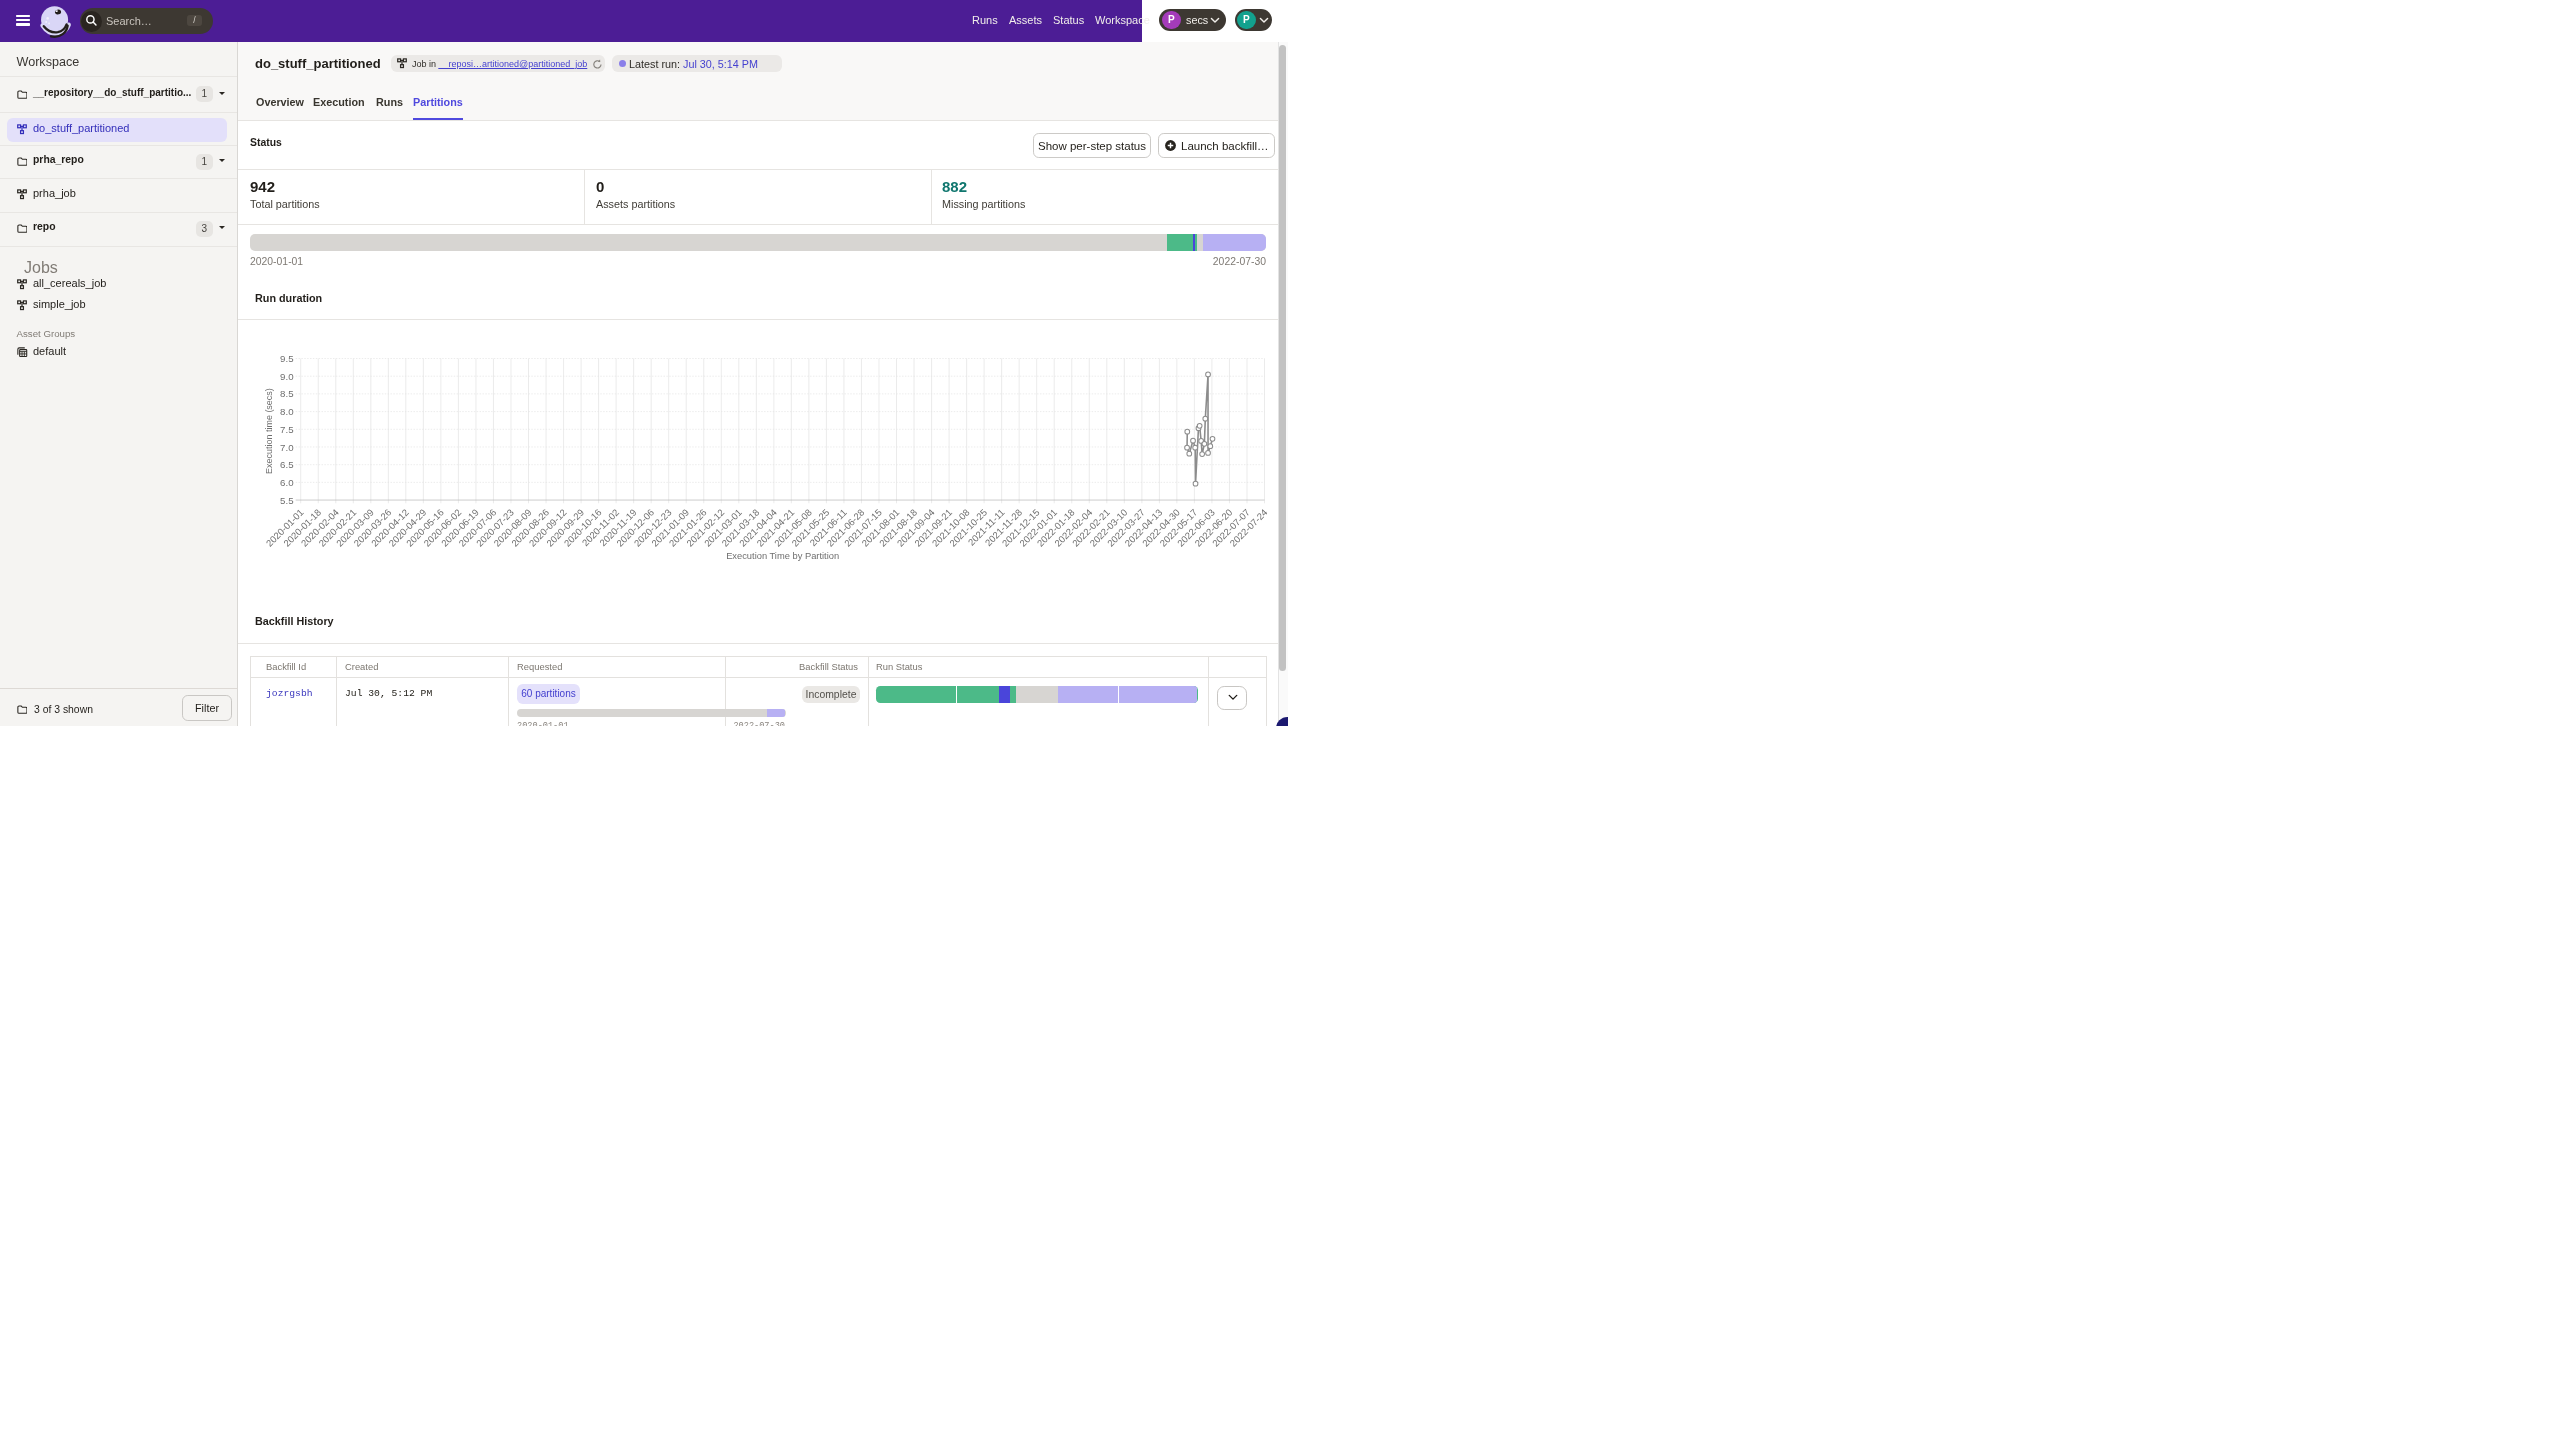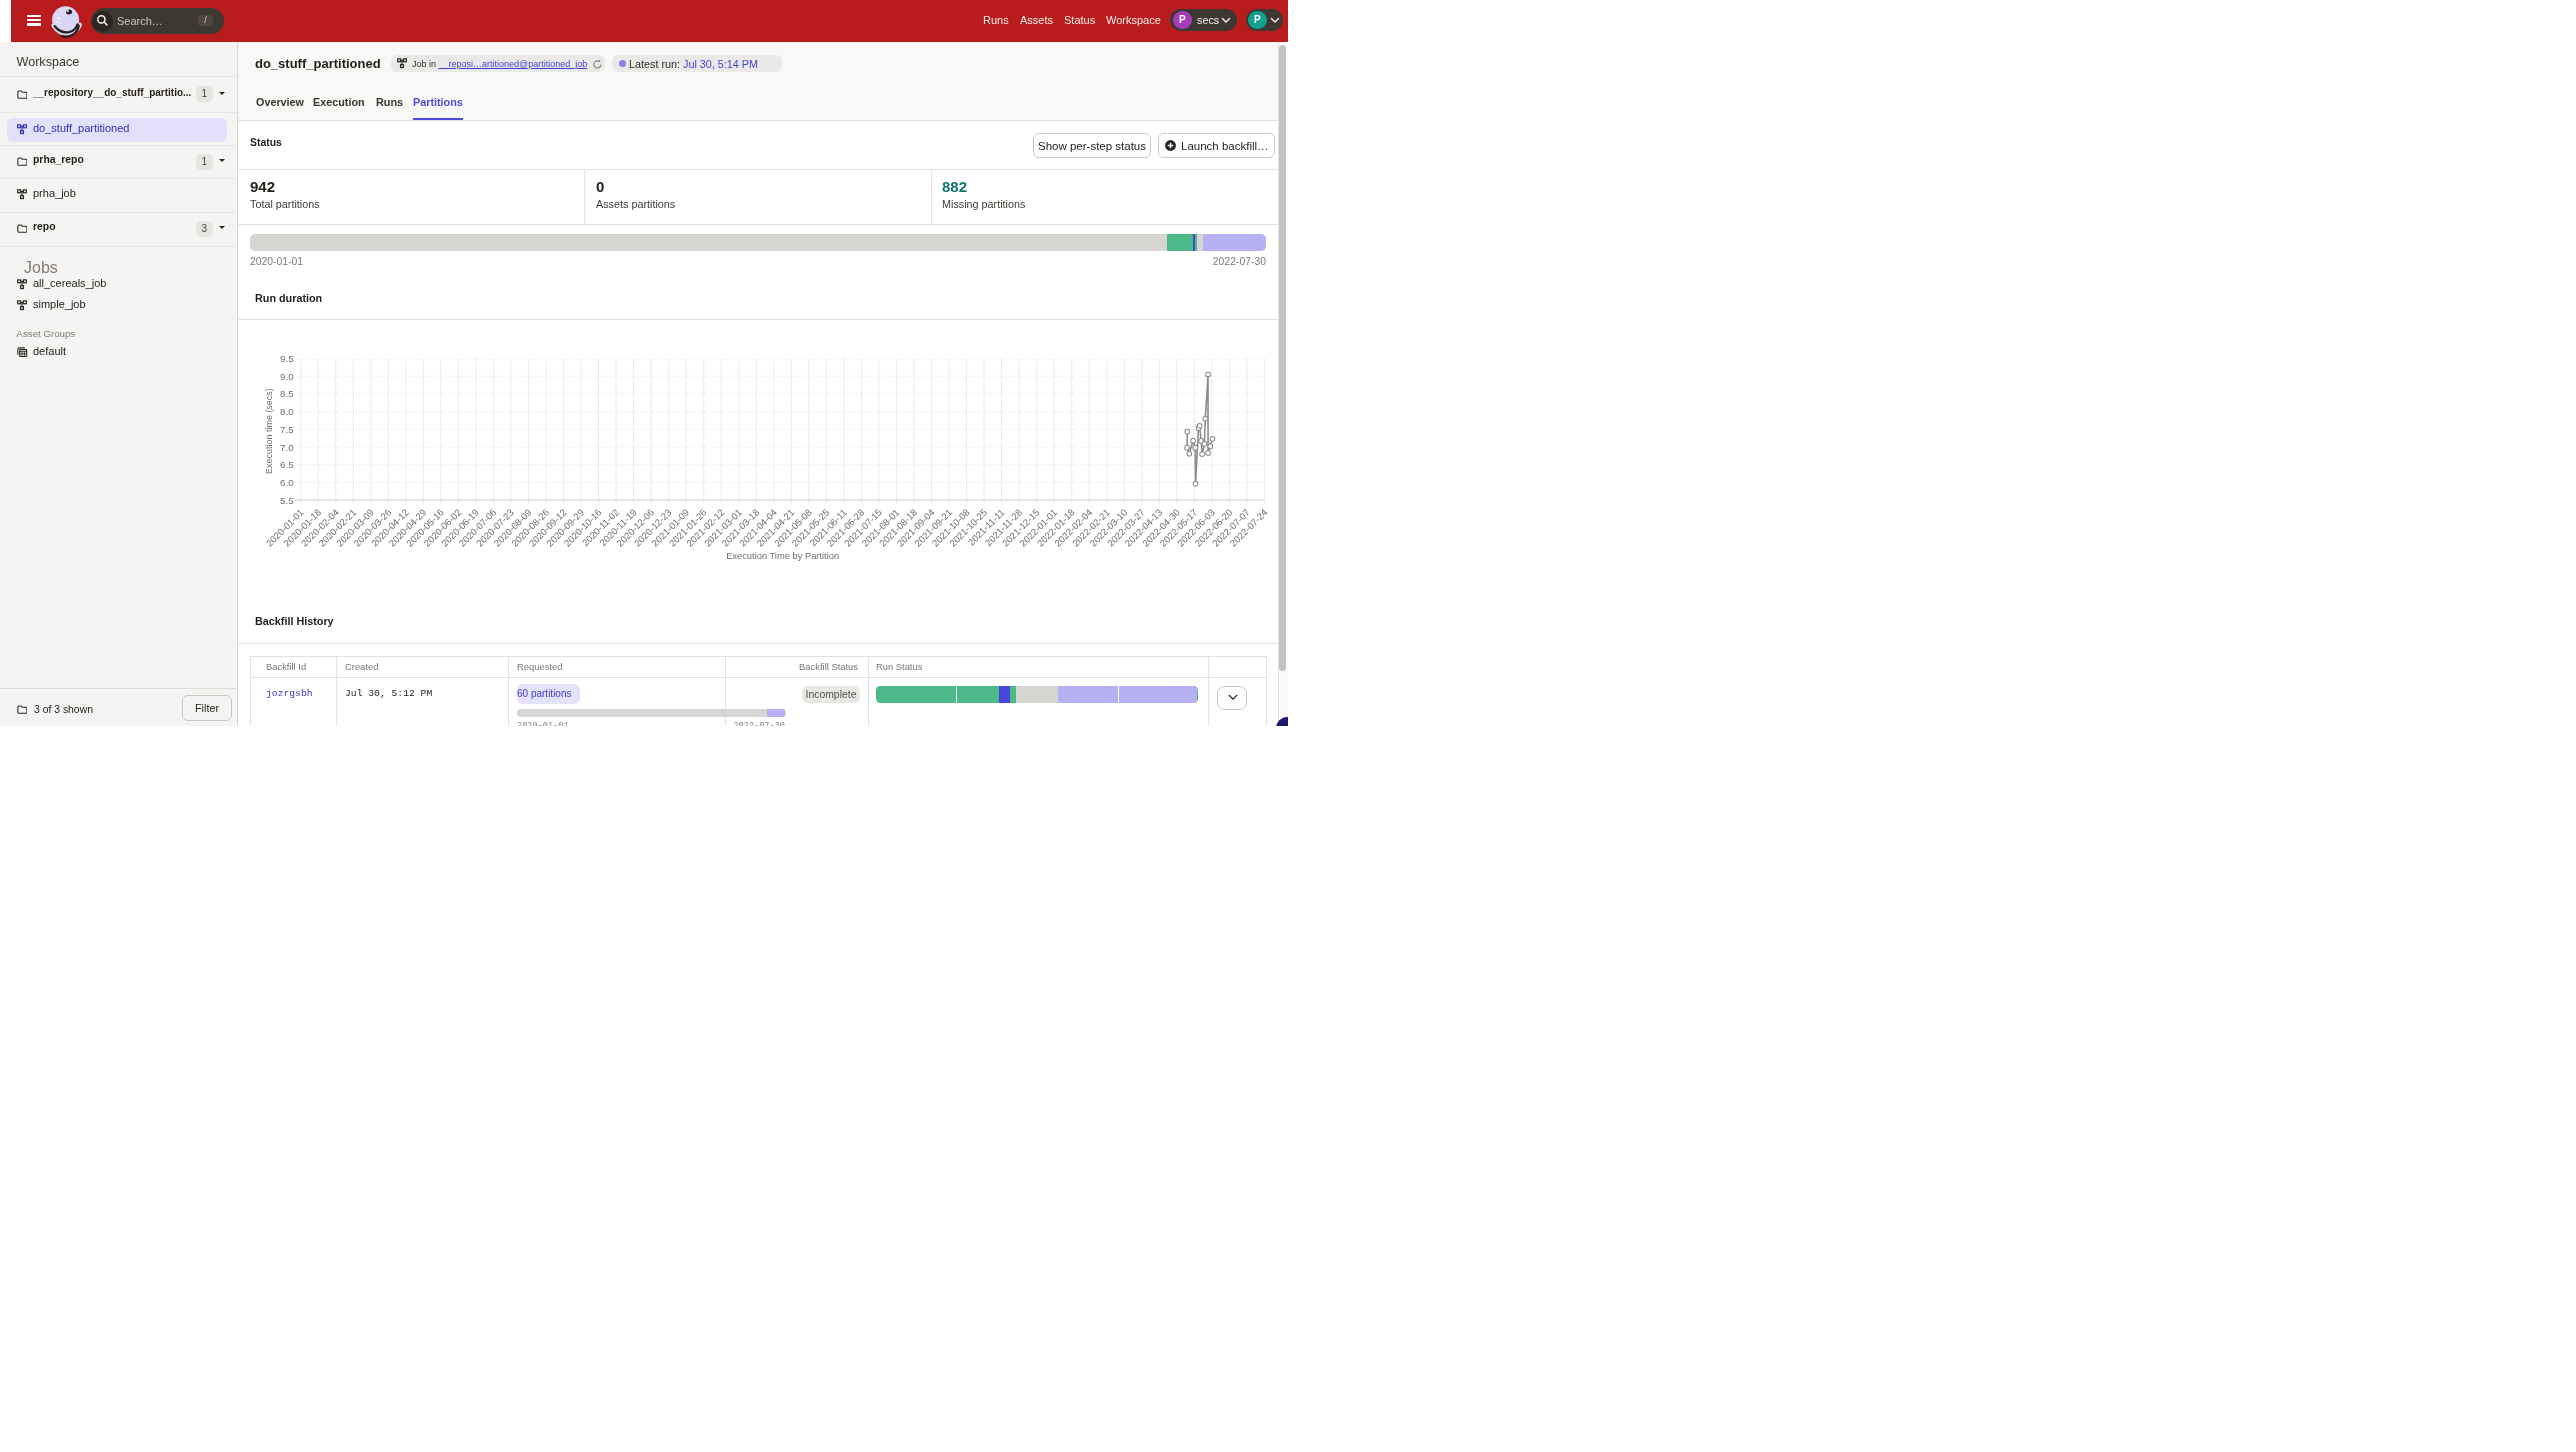--- a/index.html
+++ b/index.html
@@ -1,20 +1,20 @@
 <!DOCTYPE html>
 <html style="font-size:11.5px"><head><meta charset="utf-8">
 <style>
 * { margin:0; padding:0; box-sizing:border-box; }
 html,body { width:1288px; height:726px; overflow:hidden; }
 body { font-family:"Liberation Sans", sans-serif; background:#fff; position:relative;
        -webkit-font-smoothing:antialiased; }
 </style></head>
 <body>
-<div style="position:absolute;left:11px;top:0;width:1288px;height:42px;background:#b91c1c">
+<div style="position:absolute;left:0;top:0;width:1142px;height:42px;background:#4c1d95">
     <div style="position:absolute;left:16px;top:14.8px;width:13.7px;height:2.2px;background:#fff;border-radius:0.7px"></div>
     <div style="position:absolute;left:16px;top:19px;width:13.7px;height:2.2px;background:#fff;border-radius:0.7px"></div>
     <div style="position:absolute;left:16px;top:23.4px;width:13.7px;height:2.2px;background:#fff;border-radius:0.7px"></div>
     <svg width="36" height="36" viewBox="0 0 50 50" style="position:absolute;left:38px;top:5px">
 <circle cx="23" cy="20.5" r="18.8" fill="#d9d6f6"></circle>
 <path d="M6.5 28.5 Q15 41.5 28.5 39.5 Q39 37.5 42.5 27.5" fill="none" stroke="#d9d6f6" stroke-width="6.5" stroke-linecap="round"></path>
 <path d="M8 29.5 Q16 39.5 27.5 37.8 Q36.5 36 39.7 27" fill="none" stroke="#231f1b" stroke-width="3.2" stroke-linecap="round"></path>
 <path d="M18 43.5 Q27.5 45.5 34.3 40.5 Q40 36.5 41.2 28.8" fill="none" stroke="#231f1b" stroke-width="3.2" stroke-linecap="round"></path>
 <ellipse cx="27.8" cy="9.7" rx="4.3" ry="3.4" fill="#231f1b" transform="rotate(-16 27.8 9.7)"></ellipse>
 <ellipse cx="26" cy="8.5" rx="1.7" ry="1.2" fill="#f3f2fc" transform="rotate(-16 26 8.5)"></ellipse>
@@ -341,21 +341,21 @@
 <div style="position:absolute;left:725px;top:656px;width:0.7px;height:71px;background:#e3e1de"></div>
 <div style="position:absolute;left:868px;top:656px;width:0.7px;height:71px;background:#e3e1de"></div>
 <div style="position:absolute;left:1208px;top:656px;width:0.7px;height:71px;background:#e3e1de"></div>
 <div style="position:absolute;left:266px;top:661px;font-size:9.4px;color:#7c7770">Backfill Id</div>
 <div style="position:absolute;left:345px;top:661px;font-size:9.4px;color:#7c7770">Created</div>
 <div style="position:absolute;left:517px;top:661px;font-size:9.4px;color:#7c7770">Requested</div>
 <div style="position:absolute;left:725px;top:661px;width:133px;text-align:right;font-size:9.4px;color:#7c7770">Backfill Status</div>
 <div style="position:absolute;left:876px;top:661px;font-size:9.4px;color:#7c7770">Run Status</div>
 <div style="position:absolute;left:266px;top:688px;font-family:'Liberation Mono',monospace;font-size:9.7px;color:#3936bd">jozrgsbh</div>
 <div style="position:absolute;left:345px;top:688px;font-family:'Liberation Mono',monospace;font-size:9.7px;color:#25221c">Jul 30, 5:12 PM</div>
-<div style="position:absolute;left:517px;top:684px;width:63px;height:20px;background:#e4e1fb;border-radius:5.8px;font-size:10px;color:#4440cf;line-height:20px">60 partitions</div>
+<div style="position:absolute;left:517px;top:684px;width:63px;height:20px;background:#e4e1fb;border-radius:5.8px;font-size:10px;color:#4440cf;text-align:center;line-height:20px">60 partitions</div>
 <div style="position:absolute;left:517px;top:709px;width:269px;height:8px;background:#d7d5d2;border-radius:4px;overflow:hidden">
     <div style="position:absolute;left:250px;top:0;width:18.3px;height:8px;background:#b7b0f3"></div>
   </div>
 <div style="position:absolute;left:517px;top:721px;font-family:'Liberation Mono',monospace;font-size:8.6px;color:#8a857f">2020-01-01</div>
 <div style="position:absolute;left:713px;top:721px;width:72px;text-align:right;font-family:'Liberation Mono',monospace;font-size:8.6px;color:#8a857f">2022-07-30</div>
 <div style="position:absolute;left:802px;top:686px;width:58px;height:17.3px;background:#eae8e5;border-radius:5.8px;font-size:10.4px;color:#53504b;text-align:center;line-height:17.3px">Incomplete</div>
 <div style="position:absolute;left:876px;top:686px;width:322px;height:17.3px;border-radius:4.3px;overflow:hidden;background:#4cba88">
     <div style="position:absolute;left:80px;top:0;width:0.7px;height:17.3px;background:#fff"></div>
     <div style="position:absolute;left:123px;top:0;width:11px;height:17.3px;background:#4a45da"></div>
     <div style="position:absolute;left:140px;top:0;width:43px;height:17.3px;background:#d7d5d2"></div>

